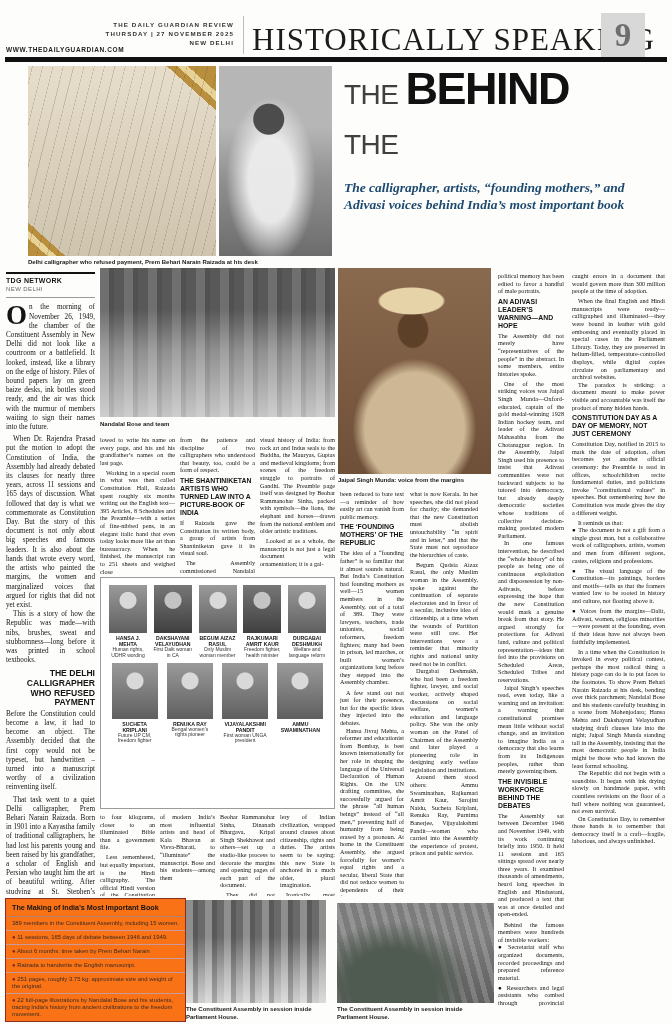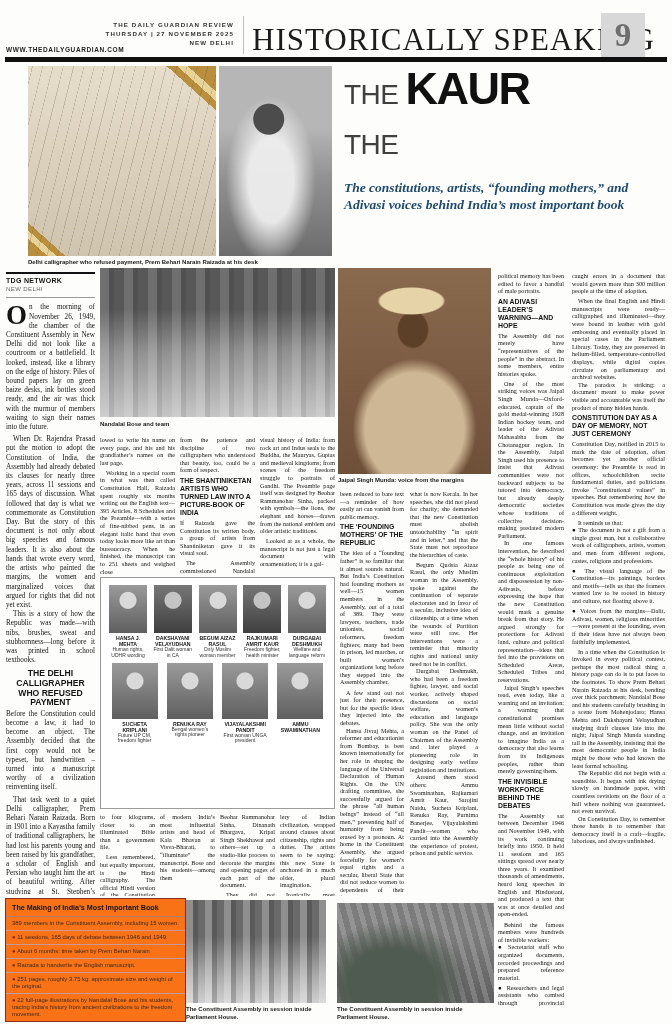--- a/index.html
+++ b/index.html
@@ -49,21 +49,21 @@
      radial-gradient(ellipse at 35% 80%, #4f5a50 0 30%, rgba(0,0,0,0) 55%),
      repeating-linear-gradient(75deg, rgba(255,255,255,.18) 0 5px, rgba(0,0,0,0) 5px 11px),
      linear-gradient(180deg,#7c7c7c 0 30%,#5f5f5f 100%);}
 
   .cap{font-family:"Liberation Sans",sans-serif;font-weight:bold;font-size:6px;line-height:7.5px;color:#1a1a1a;}
 
   
   .lead-col{font-size:7.2px;line-height:9.2px;text-align:justify;overflow:hidden;}
   .lead-col p{margin:0 0 3px;}
   .lead-col .ind{text-indent:7px;margin:0;}
-  .lead-h{font-family:"Liberation Sans",sans-serif;font-weight:bold;font-size:8.6px;line-height:9.6px;margin:4px 0 2px;text-align:center;}
+  .lead-h{font-family:"Liberation Sans",sans-serif;font-weight:bold;font-size:8.6px;line-height:9.6px;margin:4px 0 2px;text-align:right;}
   .dropcap{float:left;font-size:27px;line-height:22px;font-weight:bold;padding:1px 2px 0 0;font-family:"Liberation Serif",serif;}
 
   .ncol{font-size:6.2px;line-height:7.6px;text-align:justify;overflow:hidden;}
   .ncol p{margin:0 0 2.5px;}
   .ncol .ind{text-indent:6px;margin:0;}
   .ncol-h{font-family:"Liberation Sans",sans-serif;font-weight:bold;font-size:6.9px;line-height:8px;margin:3px 0 2px;text-align:left;}
   .band{display:flex;gap:5px;}
   .band > div{flex:1;}
 
   .byline{border-top:2.5px solid #111;border-bottom:.8px solid #999;padding:2px 0 3px;margin-bottom:5px;}
@@ -109,28 +109,28 @@
   </div>
   <div class="abs top-rule" style="left:5px;top:57px;width:662px;"></div>
 
   <div class="abs photo ph-manuscript" style="left:28px;top:66px;width:188px;height:190px;"></div>
   <div class="abs photo ph-calligrapher" style="left:219px;top:66px;width:113px;height:190px;"></div>
   <div class="abs cap" style="left:28px;top:259px;width:304px;">Delhi calligrapher who refused payment, Prem Behari Narain Raizada at his desk</div>
 
   <div class="abs" style="left:344px;top:64px;width:324px;">
     <div class="hl-row">
       <span class="hl-light">THE</span>
-      <span class="hl-bold">KAUR</span>
+      <span class="hl-bold">BEHIND</span>
     </div>
     <div class="hl-row">
     </div>
     <div class="hl-row">
       <span class="hl-light">THE</span>
     </div>
-    <div class="hl-sub" style="margin-top:9px;">The constitutions, artists, “founding mothers,” and Adivasi voices behind India’s most important book</div>
+    <div class="hl-sub" style="margin-top:9px;">The calligrapher, artists, “founding mothers,” and Adivasi voices behind India’s most important book</div>
   </div>
 
   <div class="abs lead-col" style="left:6px;top:272px;width:89px;height:622px;">
     <div class="byline">
       <div class="net">TDG NETWORK</div>
       <div class="city">NEW DELHI</div>
     </div>
     <p><span class="dropcap">O</span><span>n the morning of November 26, 1949, the chamber of the Constituent Assembly in New Delhi did not look like a courtroom or a battlefield. It looked, instead, like a library on the edge of history. Piles of bound papers lay on green baize desks, ink bottles stood ready, and the air was thick with the murmur of members waiting to sign their names into the future.</span></p>
     <p class="ind">When Dr. Rajendra Prasad put the motion to adopt the Constitution of India, the Assembly had already debated its clauses for nearly three years, across 11 sessions and 165 days of discussion. What followed that day is what we commemorate as Constitution Day. But the story of this document is not only about big speeches and famous leaders. It is also about the hands that wrote every word, the artists who painted the margins, the women and marginalized voices that argued for rights that did not yet exist.</p>
     <p class="ind">This is a story of how the Republic was made—with nibs, brushes, sweat and stubbornness—long before it was printed in school textbooks.</p>

